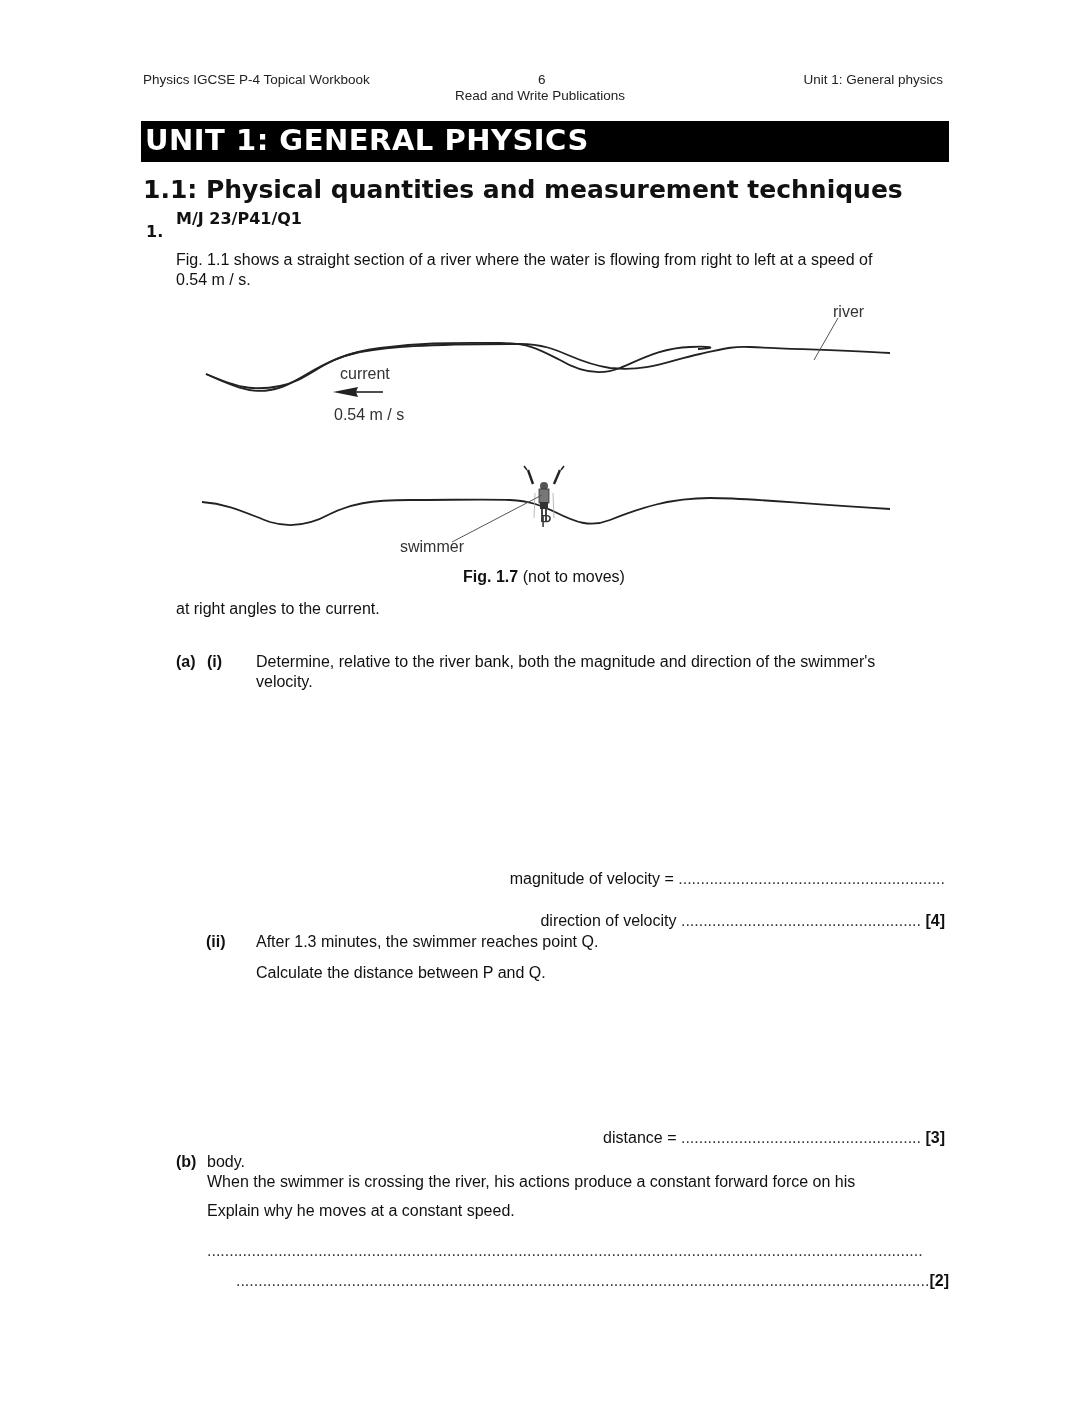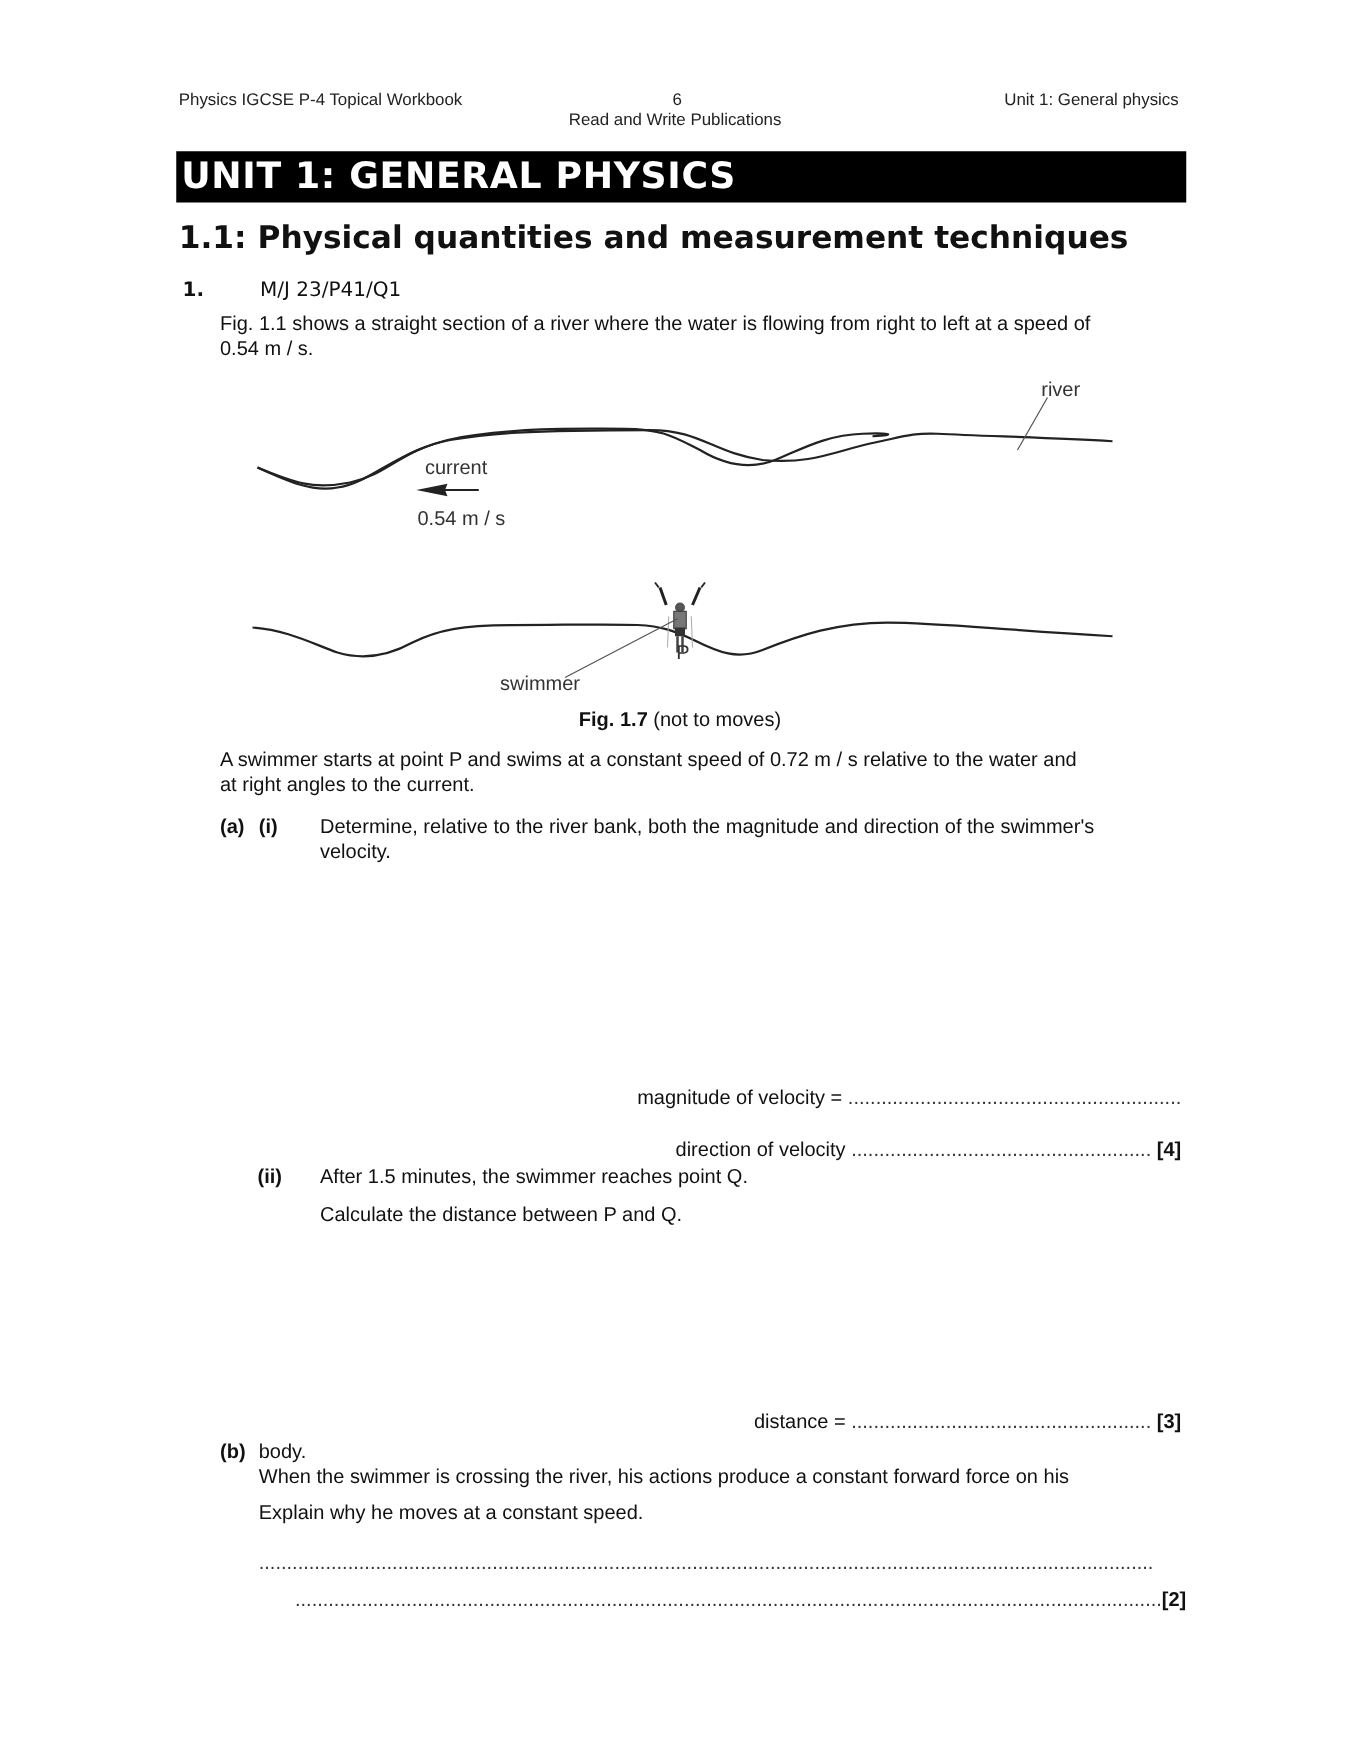--- a/index.html
+++ b/index.html
@@ -4,21 +4,21 @@
 <style>
   html, body { margin: 0; padding: 0; background: #ffffff; }
   body { width: 1088px; height: 1408px; position: relative; overflow: hidden;
          font-family: "Liberation Sans", sans-serif; color: #111; }
   .abs { position: absolute; }
   .hdr { font-size: 13.5px; color: #222; }
   .unit-bar { left: 141px; top: 121px; width: 808px; height: 41px; background: #000; }
   .unit-title { left: 145px; top: 123px; font-size: 29px; font-weight: bold; color: #fff; letter-spacing: 0.5px; font-family: "DejaVu Sans", sans-serif; }
   .section-title { left: 143px; top: 175px; font-size: 25px; font-weight: bold; color: #111; font-family: "DejaVu Sans", sans-serif; }
   .q-num { left: 146px; top: 222px; font-size: 16px; font-weight: bold; font-family: "DejaVu Sans", sans-serif; }
-  .q-ref { left: 176px; top: 222px; font-size: 16px; font-weight: normal; font-family: "DejaVu Sans", sans-serif; margin-left: 32px; }
+  .q-ref { left: 176px; top: 209px; font-size: 16px; font-weight: bold; font-family: "DejaVu Sans", sans-serif; }
   .body-text { font-size: 16px; line-height: 20px; color: #111; }
   .para { left: 176px; width: 772px; }
   .figure { left: 190px; top: 290px; width: 720px; height: 280px; }
   .caption { left: 0; width: 1088px; top: 568px; text-align: center; font-size: 16px; }
   .answer-line { white-space: nowrap; font-size: 16px; }
   .dots { letter-spacing: 0px; color: #333; }
   .marks { font-weight: bold; }
 </style>
 </head>
 <body>
@@ -78,41 +78,40 @@
     <text x="210" y="262" font-family="Liberation Sans, sans-serif" font-size="16" fill="#333">swimmer</text>
     <text x="351" y="237" font-family="Liberation Sans, sans-serif" font-size="16" fill="#333">P</text>
   </svg>
 </div>
 
 <div class="abs caption">
   <span style="font-weight:bold;">Fig. 1.7</span><span> (not to moves)</span>
 </div>
 
 <div class="abs body-text para" style="top:599px;">
-  <div>A swimmer starts at point P and swims at a constant speed of 0.72 m / s relative to the water and</div>
   <div>at right angles to the current.</div>
 </div>
 
 <div class="abs body-text" style="left:176px; top:652px; font-weight:bold;">(a)</div>
 <div class="abs body-text" style="left:207px; top:652px; font-weight:bold;">(i)</div>
 <div class="abs body-text" style="left:256px; top:652px; width:692px;">
   <div>Determine, relative to the river bank, both the magnitude and direction of the swimmer's</div>
   <div>velocity.</div>
 </div>
 
 <div class="abs answer-line" style="right:143px; top:870px;">
   <span>magnitude of velocity = </span><span class="dots">............................................................</span>
 </div>
 <div class="abs answer-line" style="right:143px; top:912px;">
   <span>direction of velocity </span><span class="dots">......................................................</span>
   <span class="marks">[4]</span>
 </div>
 
 <div class="abs body-text" style="left:206px; top:932px; font-weight:bold;">(ii)</div>
-<div class="abs body-text" style="left:256px; top:932px;">After 1.5 minutes, the swimmer reaches point Q.</div>
+<div class="abs body-text" style="left:256px; top:932px;">After 1.3 minutes, the swimmer reaches point Q.</div>
 <div class="abs body-text" style="left:256px; top:963px;">Calculate the distance between P and Q.</div>
 
 <div class="abs answer-line" style="right:143px; top:1129px;">
   <span>distance = </span><span class="dots">......................................................</span>
   <span class="marks">[3]</span>
 </div>
 
 <div class="abs body-text" style="left:176px; top:1152px; font-weight:bold;">(b)</div>
 <div class="abs body-text" style="left:207px; top:1152px; width:742px;">
   <div>body.</div>

